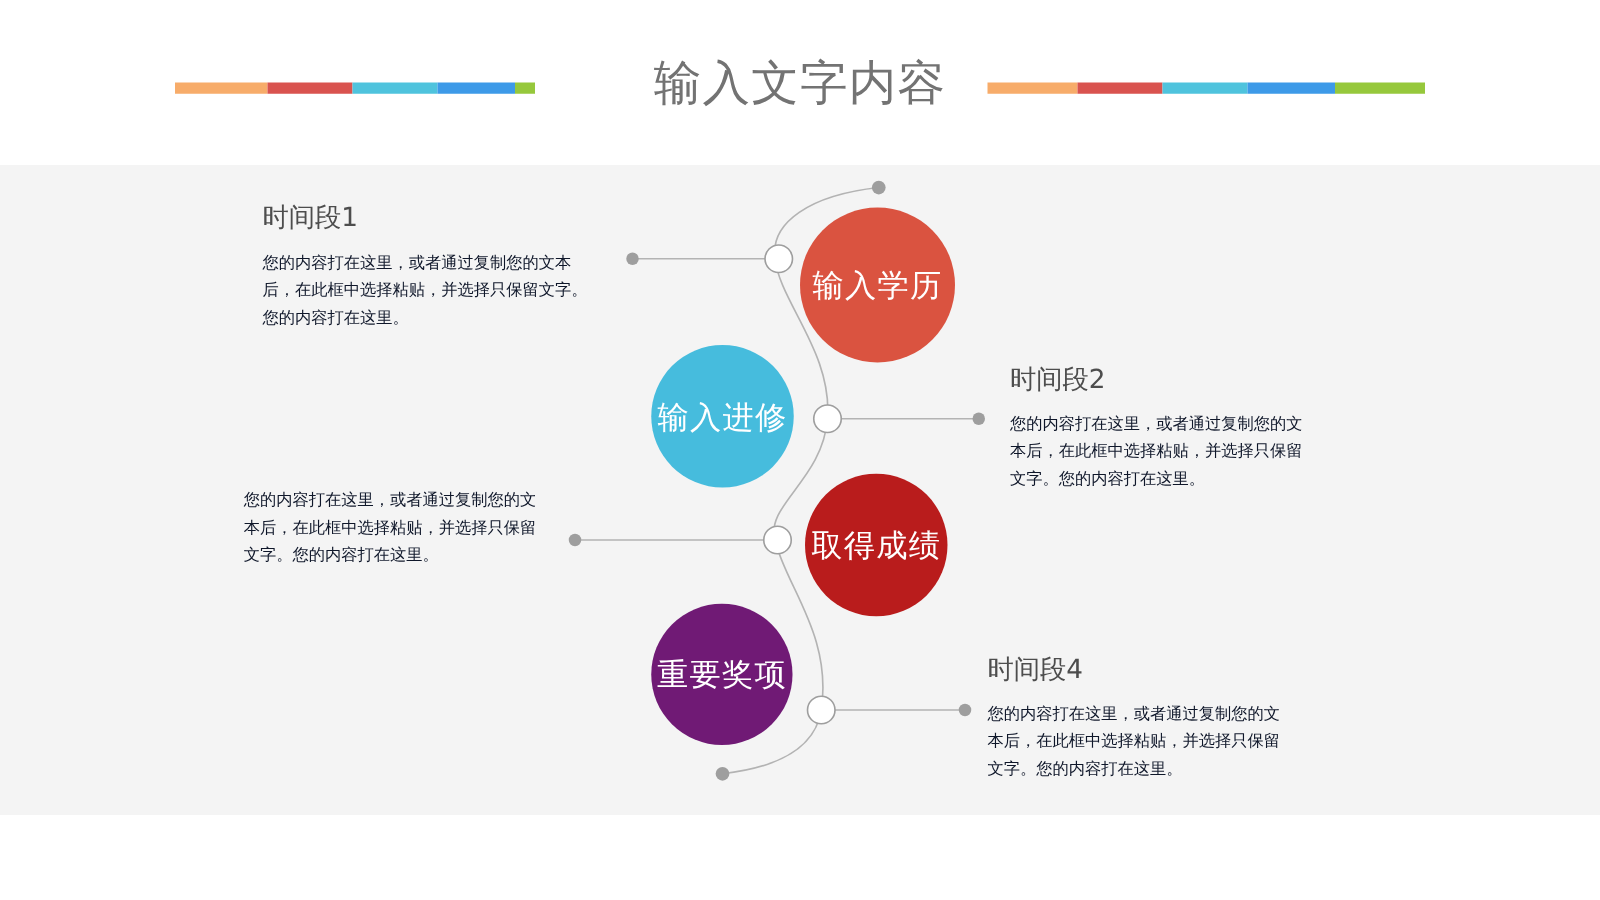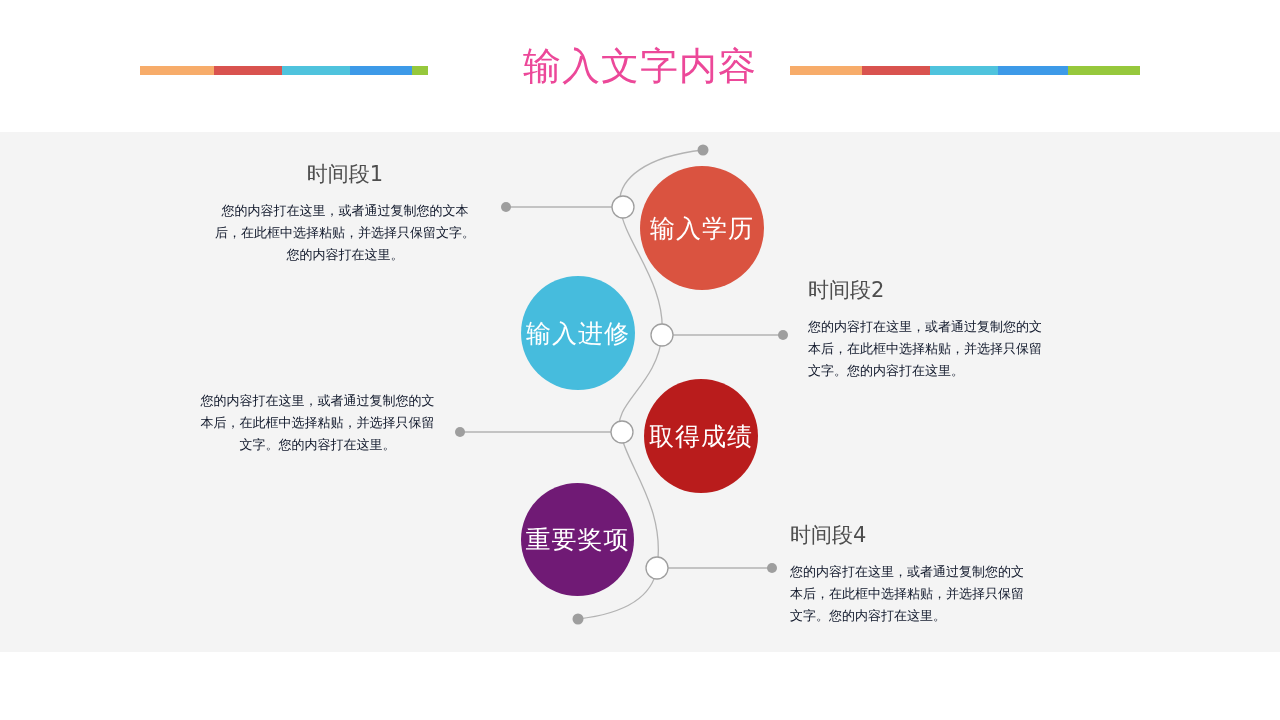--- a/index.html
+++ b/index.html
@@ -25,21 +25,21 @@
     background: #ffffff;
   }
   .title {
     position: absolute;
     left: 0;
     top: 42px;
     width: 1280px;
     text-align: center;
     font-size: 38px;
     line-height: 48px;
-    color: #ec4899;
+    color: #737373;
     font-weight: 400;
     letter-spacing: 1px;
     font-family: "DejaVu Sans", "Liberation Sans", sans-serif;
   }
   .rule {
     position: absolute;
     top: 66px;
     height: 9px;
     display: flex;
   }
@@ -99,25 +99,25 @@
     font-weight: 400;
     margin: 0 0 12px 0;
   }
   .block .body {
     font-size: 13px;
     line-height: 22px;
     color: #0f172a;
     font-family: "DejaVu Sans", "Liberation Sans", sans-serif;
     margin: 0;
   }
-  .block.right-align { text-align: center; }
+  .block.right-align { text-align: left; }
   .block.left-align  { text-align: left; }
 
   #block-1 { left: 210px; top: 160px; width: 270px; }
-  #block-2 { left: 808px; top: 276px; width: 235px; }
+  #block-2 { left: 808px; top: 289px; width: 235px; }
   #block-3 { left: 195px; top: 390px; width: 245px; }
   #block-4 { left: 790px; top: 521px; width: 235px; }
 </style>
 </head>
 <body>
 
 <div class="header">
 
   <div class="rule left">
     <span style="flex:0 0 74px;  background:#f7ac6a;"></span>

